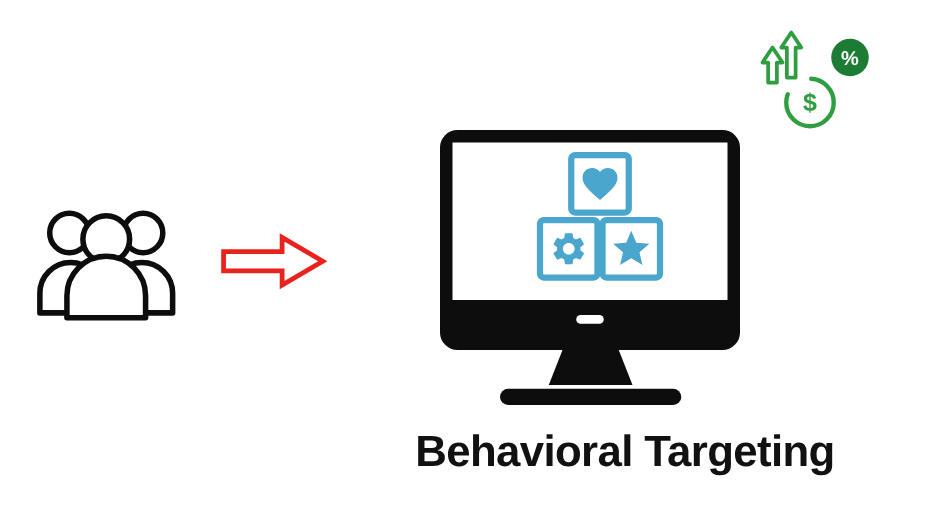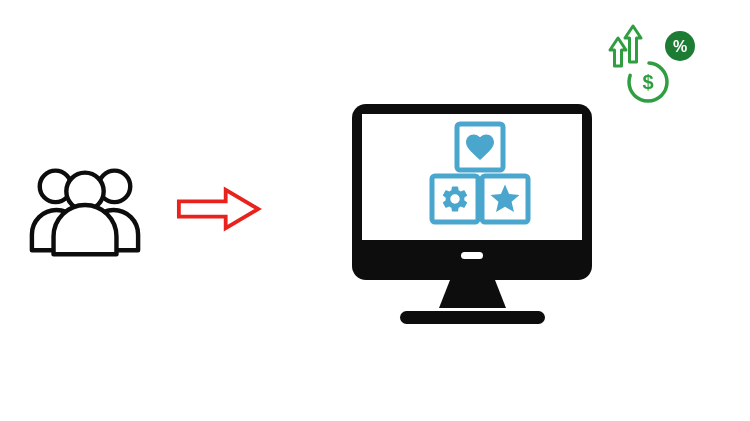--- a/index.html
+++ b/index.html
@@ -86,14 +86,15 @@
       <polygon class="growth-outline" points="23.5,38 23.5,14 19,14 27,2 35,14 30.5,14 30.5,38"></polygon>
 
       <circle class="coin-ring" cx="42" cy="58" r="19" stroke-dasharray="96 24" stroke-dashoffset="30"></circle>
       <text class="coin-text" x="42" y="65" text-anchor="middle">$</text>
 
       <circle class="badge" cx="74" cy="22" r="15"></circle>
       <text class="badge-text" x="74" y="28" text-anchor="middle">%</text>
     </svg>
   </div>
 
+  <div class="title">Behavioral Targeting</div>
 
 </div>
 
 </body></html>

